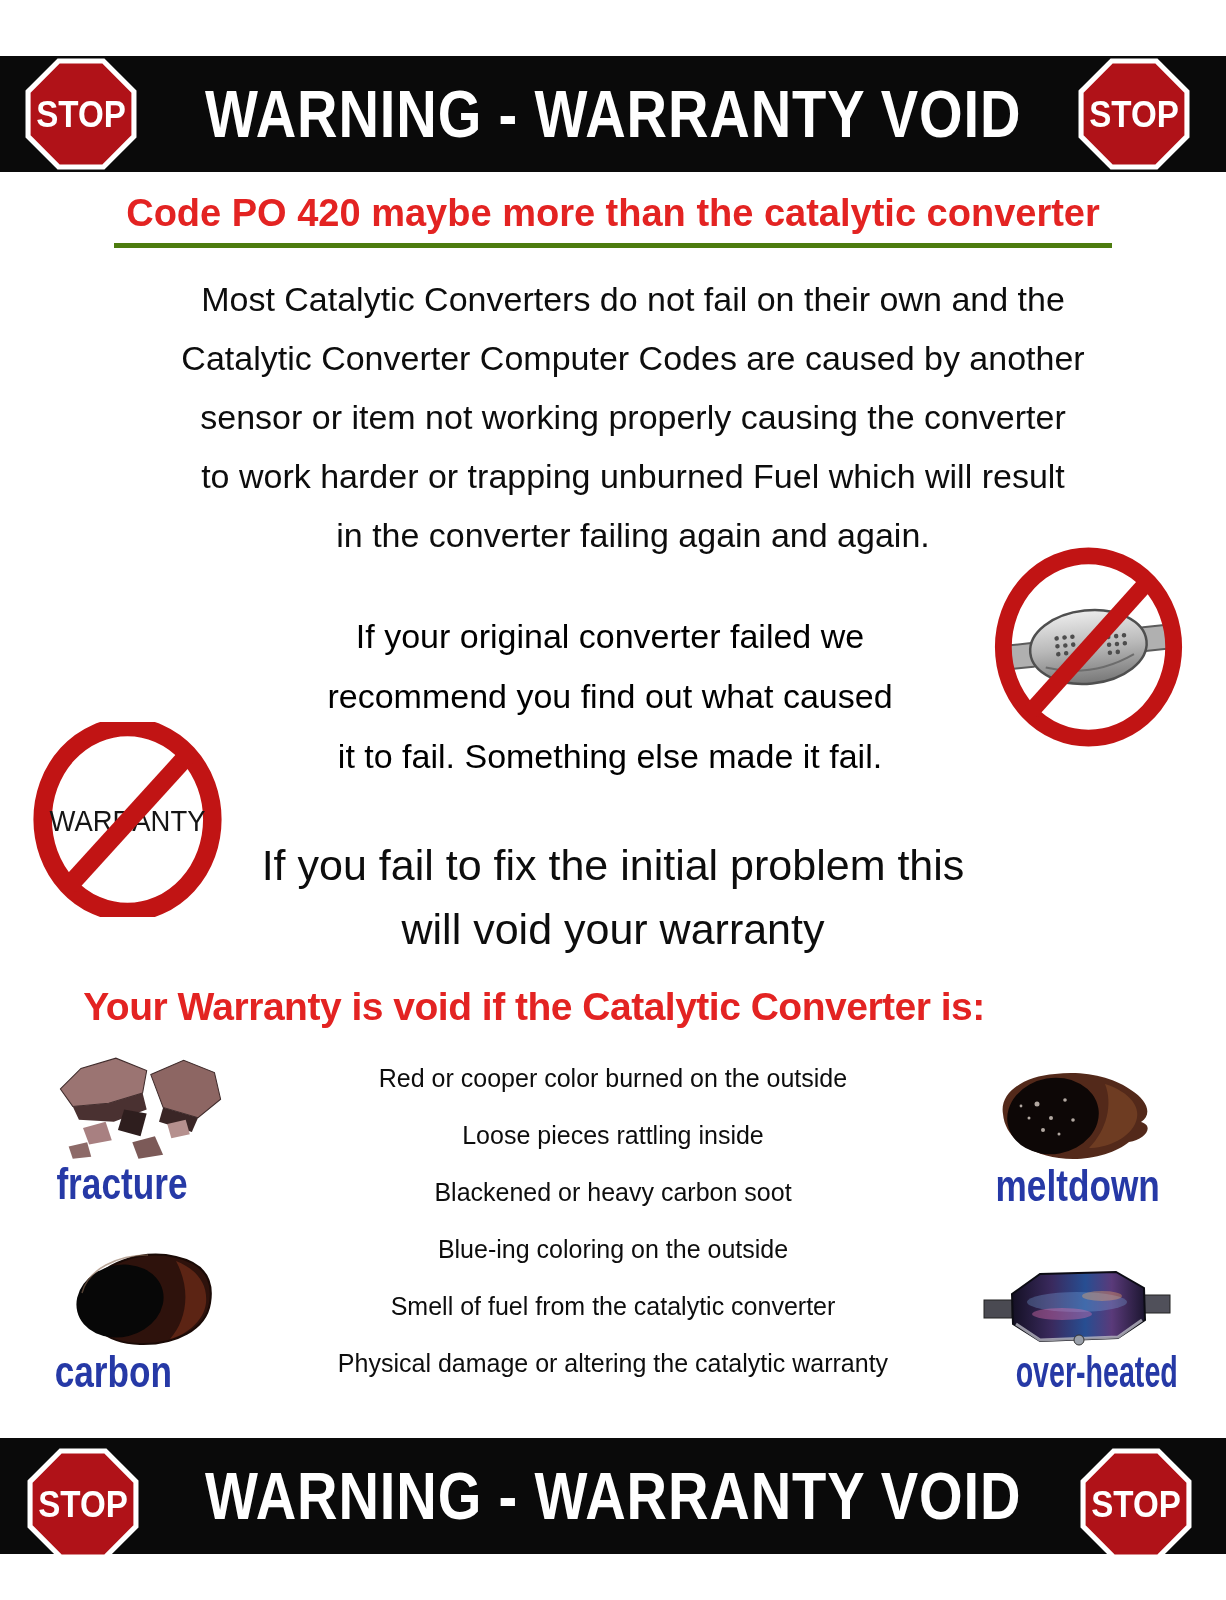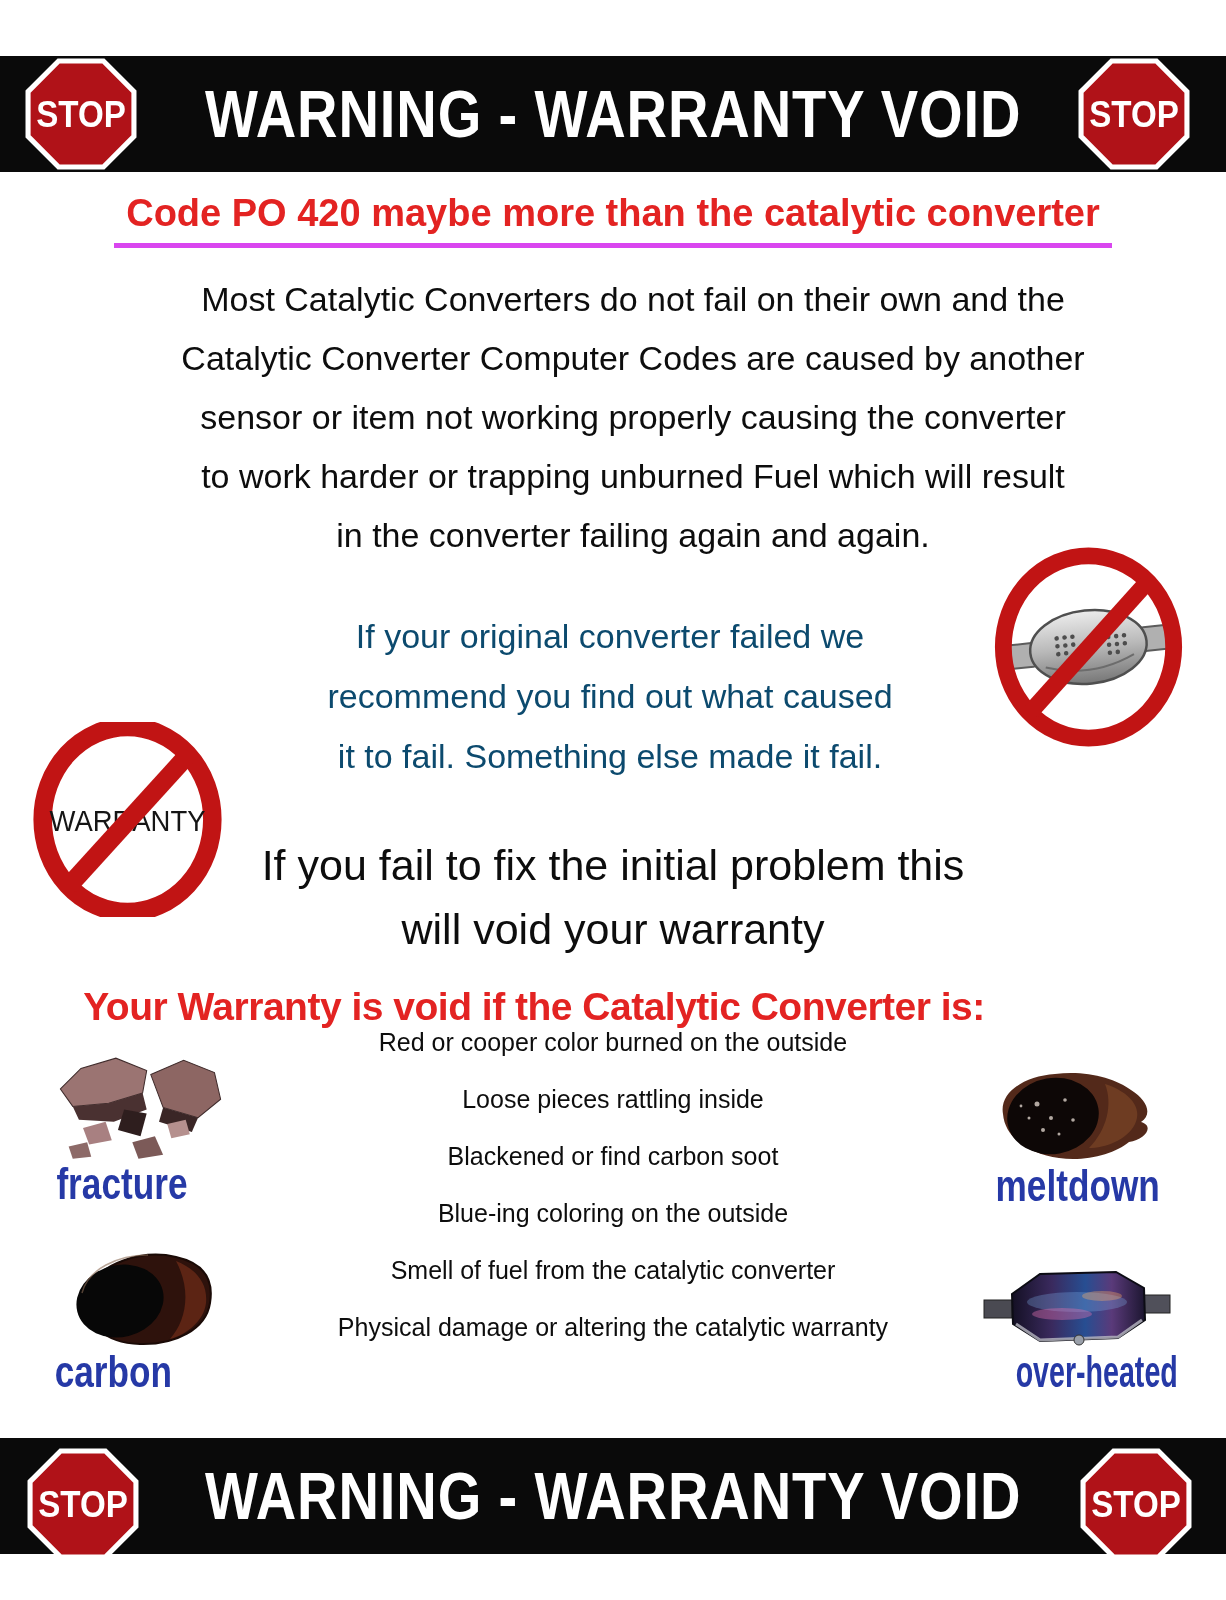--- a/index.html
+++ b/index.html
@@ -20,40 +20,40 @@
   .banner-title>span{display:inline-block;transform:scaleX(.85);}
   .stop-sign{position:absolute;width:112px;height:112px;}
   .stop-tl{left:25px;top:58px;}  .stop-tr{left:1078px;top:58px;}
   .stop-bl{left:27px;top:1448px;} .stop-br{left:1080px;top:1448px;}
   
   .headline{
     position:absolute;top:192px;left:0;width:1226px;text-align:center;
   }
   .headline>span{
     display:inline-block;color:#e32322;font-weight:bold;font-size:38px;
-    border-bottom:5px solid #d946ef;padding:0 12px 8px 12px;white-space:nowrap;
+    border-bottom:5px solid #4d7c0f;padding:0 12px 8px 12px;white-space:nowrap;
   }
   .intro{
     position:absolute;top:270px;left:0;width:1226px;text-align:center;
     font-size:34px;line-height:59px;white-space:pre-line;color:#0d0d0d;padding-left:20px;
   }
   .advice{
     position:absolute;top:606px;left:150px;width:920px;text-align:center;
-    font-size:34px;line-height:60px;white-space:pre-line;color:#0c4a6e;
+    font-size:34px;line-height:60px;white-space:pre-line;color:#000000;
   }
   .void-warning{
     position:absolute;top:833px;left:0;width:1226px;text-align:center;
     font-size:43px;line-height:64px;white-space:pre-line;color:#0d0d0d;
   }
   .void-heading{
     position:absolute;top:985px;left:0;width:1068px;text-align:center;
     color:#e32322;font-weight:bold;font-size:39px;letter-spacing:-.5px;white-space:nowrap;
   }
   
-  .reasons{position:absolute;top:1014px;left:240px;width:746px;}
+  .reasons{position:absolute;top:1050px;left:240px;width:746px;}
   .reason{height:57px;display:flex;align-items:center;justify-content:center;
     font-size:25px;color:#0d0d0d;text-align:center;white-space:nowrap;}
   
   .fail-img{position:absolute;}
   .img-fracture{left:52px;top:1052px;}
   .img-carbon{left:58px;top:1243px;}
   .img-meltdown{left:985px;top:1062px;}
   .img-overheated{left:982px;top:1262px;}
   .fail-label{
     position:absolute;width:200px;text-align:left;color:#2639a6;
@@ -145,21 +145,21 @@
   </svg>
 
   <div class="void-warning">If you fail to fix the initial problem this
 will void your warranty</div>
 
   <div class="void-heading">Your Warranty is void if the Catalytic Converter is:</div>
 
   <div class="reasons">
     <div class="reason">Red or cooper color burned on the outside</div>
     <div class="reason">Loose pieces rattling inside</div>
-    <div class="reason">Blackened or find carbon soot</div>
+    <div class="reason">Blackened or heavy carbon soot</div>
     <div class="reason">Blue-ing coloring on the outside</div>
     <div class="reason">Smell of fuel from the catalytic converter</div>
     <div class="reason">Physical damage or altering the catalytic warranty</div>
   </div>
 
   <svg class="fail-img img-fracture" width="175" height="115" viewBox="0 0 170 112">
     <polygon points="8,36 28,16 62,6 92,18 88,40 55,50 20,53" fill="#9b7472" stroke="#3f2b2b" stroke-width="1"></polygon>
     <polygon points="20,53 55,50 88,40 92,56 60,68 26,66" fill="#4a3131"></polygon>
     <polygon points="96,22 128,8 158,20 164,46 142,64 108,54" fill="#8d6663" stroke="#3f2b2b" stroke-width="1"></polygon>
     <polygon points="108,54 142,64 136,78 104,68" fill="#3a2626"></polygon>

